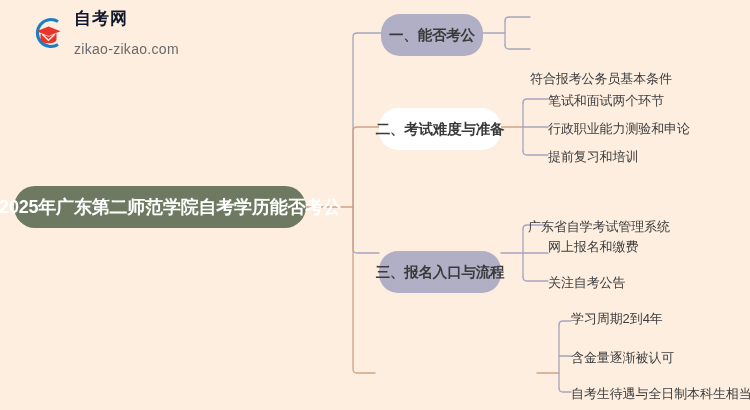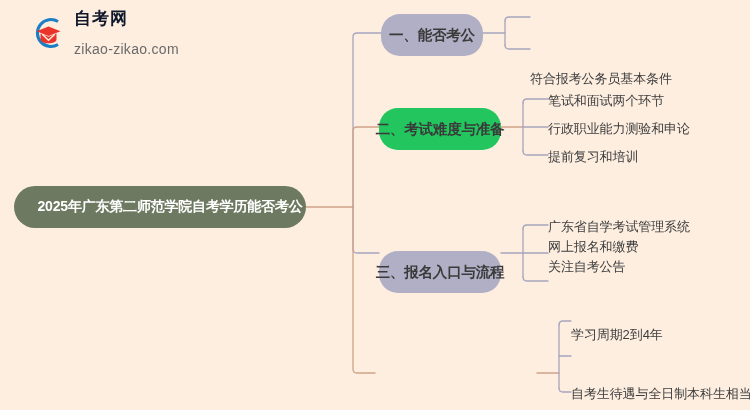--- a/index.html
+++ b/index.html
@@ -73,21 +73,21 @@
     background: #6d7a61;
     border-radius: 21px;
     display: flex;
     align-items: center;
     justify-content: center;
     box-sizing: border-box;
     padding: 0 10px;
   }
   .root-node span {
     color: #ffffff;
-    font-size: 14px;
+    font-size: 18px;
     font-weight: bold;
     white-space: nowrap;
     letter-spacing: -0.2px;
     margin-left: 20px;
   }
 
   
   .branch {
     position: absolute;
     height: 42px;
@@ -99,21 +99,21 @@
     padding: 0 12px;
   }
   .branch span {
     font-size: 14.5px;
     font-weight: bold;
     color: #3a3a3a;
     white-space: nowrap;
     letter-spacing: -0.2px;
   }
   .branch.purple { background: #b1afc5; }
-  .branch.tan    { background: #22c55e; }
+  .branch.tan    { background: #ffffff; }
 
   
   .leaf {
     position: absolute;
     font-size: 13px;
     color: #3d3d3d;
     white-space: nowrap;
     letter-spacing: -0.1px;
     line-height: 1;
   }
@@ -187,20 +187,21 @@
   <div class="branch tan" style="left:379px; top:108px; width:122px;">
     <span>二、考试难度与准备</span>
   </div>
   <div class="leaf" style="left:548px; top:122px;">行政职业能力测验和申论</div>
   <div class="leaf" style="left:548px; top:94px;">笔试和面试两个环节</div>
   <div class="leaf" style="left:548px; top:150px;">提前复习和培训</div>
 
   <div class="branch purple" style="left:379px; top:251px; width:122px;text-align:center;">
     <span>三、报名入口与流程</span>
   </div>
-  <div class="leaf" style="left:548px; top:220px;">广东省自学考试管理系统</div>
+  <div class="leaf" style="left:528px; top:220px;">广东省自学考试管理系统</div>
   <div class="leaf" style="left:548px; top:240px;">网上报名和缴费</div>
-  <div class="leaf" style="left:548px; top:260px;">关注自考公告</div>
-
-  <div class="leaf" style="left:571px; top:328px;">学习周期2到4年</div>
+  <div class="leaf" style="left:548px; top:276px;">关注自考公告</div>
+
+  <div class="leaf" style="left:571px; top:312px;">学习周期2到4年</div>
+  <div class="leaf" style="left:571px; top:351px;">含金量逐渐被认可</div>
   <div class="leaf" style="left:571px; top:387px;">自考生待遇与全日制本科生相当</div>
 
 </div>
 
 </body></html>

